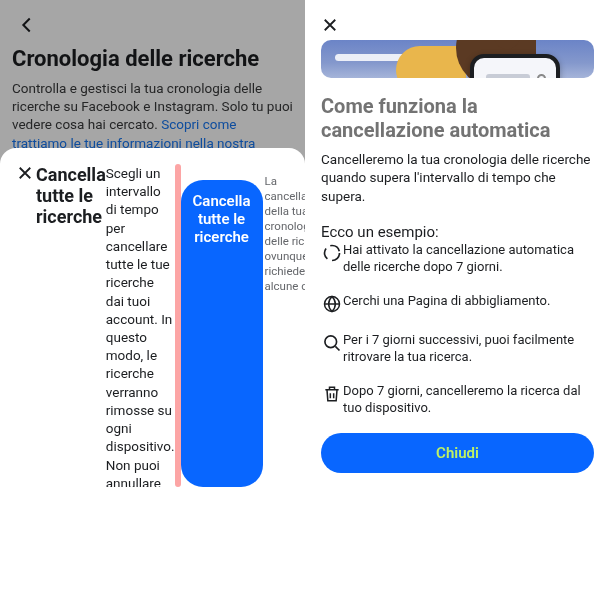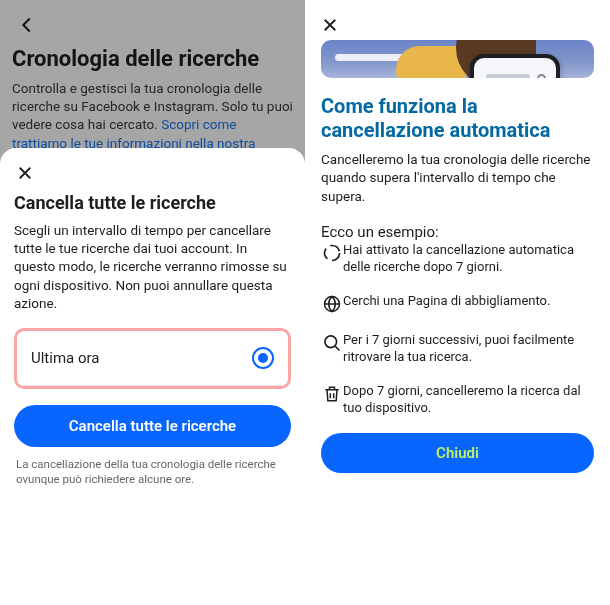--- a/index.html
+++ b/index.html
@@ -4,21 +4,21 @@
 <style>
 *{box-sizing:border-box;margin:0;padding:0;font-family:-apple-system,BlinkMacSystemFont,"Segoe UI",Roboto,Helvetica,Arial,sans-serif;-webkit-font-smoothing:antialiased}
 body{width:610px;height:605px;display:flex;background:#fff;overflow:hidden}
 .panel{width:305px;height:487px;position:relative;overflow:hidden}
 .left-bg{position:absolute;inset:0;background:#fff;padding:0 12px}
 .back-arrow{padding:14px 4px 6px}
 .bg-title{font-size:22px;font-weight:700;color:#1c1e21;padding:4px 0 8px}
 .bg-desc{font-size:13.5px;line-height:1.35;color:#3a3b3c}
 .bg-link{color:#1877f2}
 .overlay-dim{position:absolute;inset:0;background:rgba(0,0,0,.35)}
-.sheet{position:absolute;left:0;right:0;bottom:0;top:148px;background:#fff;border-radius:16px 16px 0 0;padding:16px 14px 0;display:flex;flex-direction:column}
+.sheet{position:absolute;left:0;right:0;bottom:0;top:148px;background:#fff;border-radius:16px 16px 0 0;padding:16px 14px 0;display:flex;flex-direction:row}
 .close-x{font-size:22px;font-weight:300;line-height:1;padding:0 2px 10px;cursor:pointer}
 .sheet-title{font-size:18px;font-weight:700;color:#1c1e21;margin-bottom:8px}
 .sheet-desc{font-size:13.5px;line-height:1.35;color:#1c1e21;margin-bottom:16px}
 .options{background:#fff;border:3px solid #fca5a5;border-radius:10px;overflow:hidden}
 .option{display:flex;align-items:center;justify-content:space-between;padding:16px 14px;border-bottom:1px solid #e4e6eb;cursor:pointer}
 .option:last-child{border-bottom:none}
 .option-label{font-size:15px;color:#1c1e21}
 .radio{width:22px;height:22px;border:2px solid #8a8d91;border-radius:50%;display:flex;align-items:center;justify-content:center}
 .radio.selected{border-color:#0866ff}
 .radio.selected::after{content:"";width:10px;height:10px;border-radius:50%;background:#0866ff}
@@ -35,21 +35,21 @@
 .ph-line.p2{top:30px;width:52px}
 .ph-line.p3{top:44px;width:38px}
 .ph-dot{position:absolute;right:10px;width:9px;height:9px;border-radius:50%;border:2px solid #888}
 .ph-dot.d1{top:16px}
 .ph-dot.d2{top:30px}
 .ph-dot.d3{top:44px;background:#6b7280;border-color:#6b7280}
 .hand{position:absolute;right:58px;bottom:-10px;width:120px;height:80px}
 .hand .palm{position:absolute;right:0;bottom:0;width:80px;height:80px;background:#5b3a23;border-radius:40px 10px 10px 40px}
 .hand .thumb{position:absolute;right:10px;top:-22px;width:26px;height:64px;background:#5b3a23;border-radius:14px;transform:rotate(18deg)}
 .hand .sleeve{position:absolute;left:-20px;bottom:-6px;width:70px;height:48px;background:#e9b64c;border-radius:30px 10px 10px 30px}
-.r-title{font-size:20px;font-weight:700;color:#0369a1;line-height:1.2;margin:16px 0 8px}
+.r-title{font-size:20px;font-weight:700;color:#737373;line-height:1.2;margin:16px 0 8px}
 .r-desc{font-size:13.5px;line-height:1.35;color:#1c1e21;margin-bottom:18px}
 .r-sub{font-size:15px;font-weight:400;color:#1c1e21;}
 .step{display:flex;gap:0;margin-bottom:16px}
 .step-icon{width:22px;height:22px;flex-shrink:0;display:flex;align-items:center;justify-content:center;color:#1c1e21;margin-top:1px}
 .step-text{font-size:13px;line-height:1.35;color:#1c1e21}
 .close-btn{margin-top:auto;margin-bottom:14px;background:#0866ff;color:#bef264;font-size:15px;font-weight:600;padding:11px;border-radius:22px;text-align:center;cursor:pointer}
 svg{display:block}
 </style>
 </head>
 <body>

